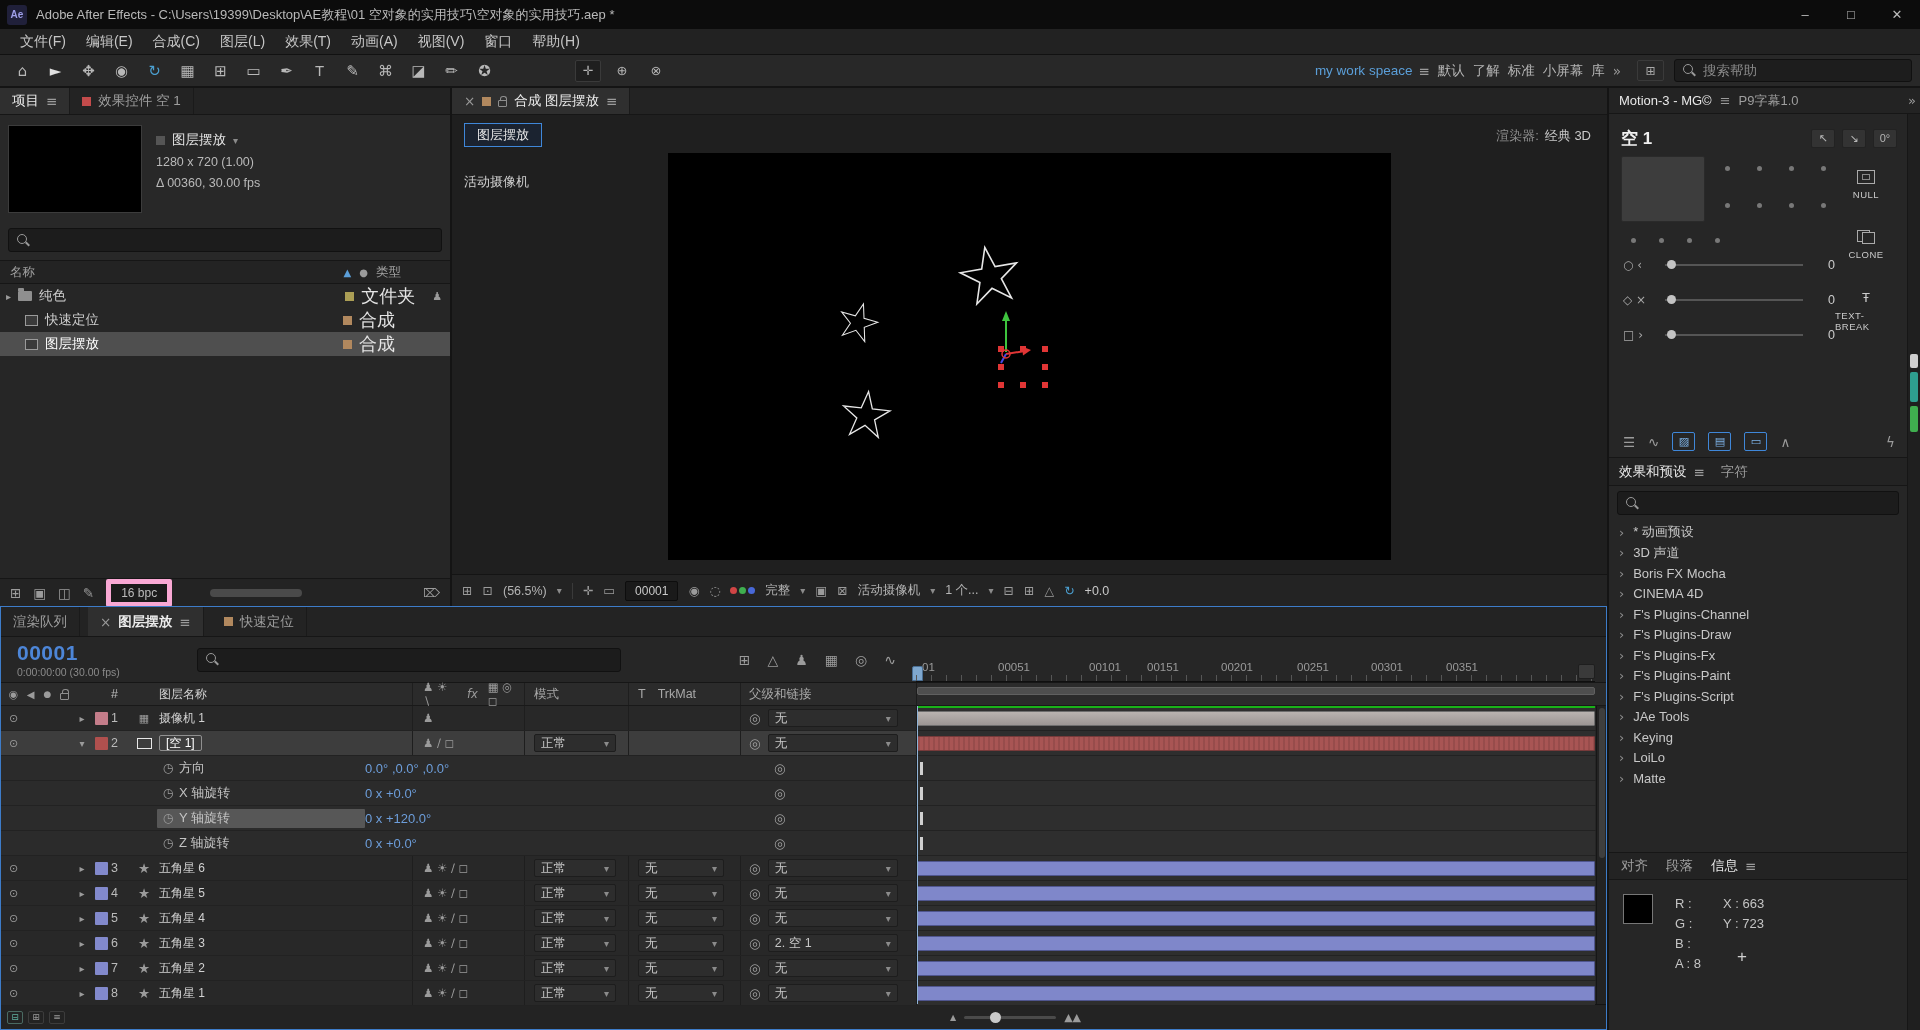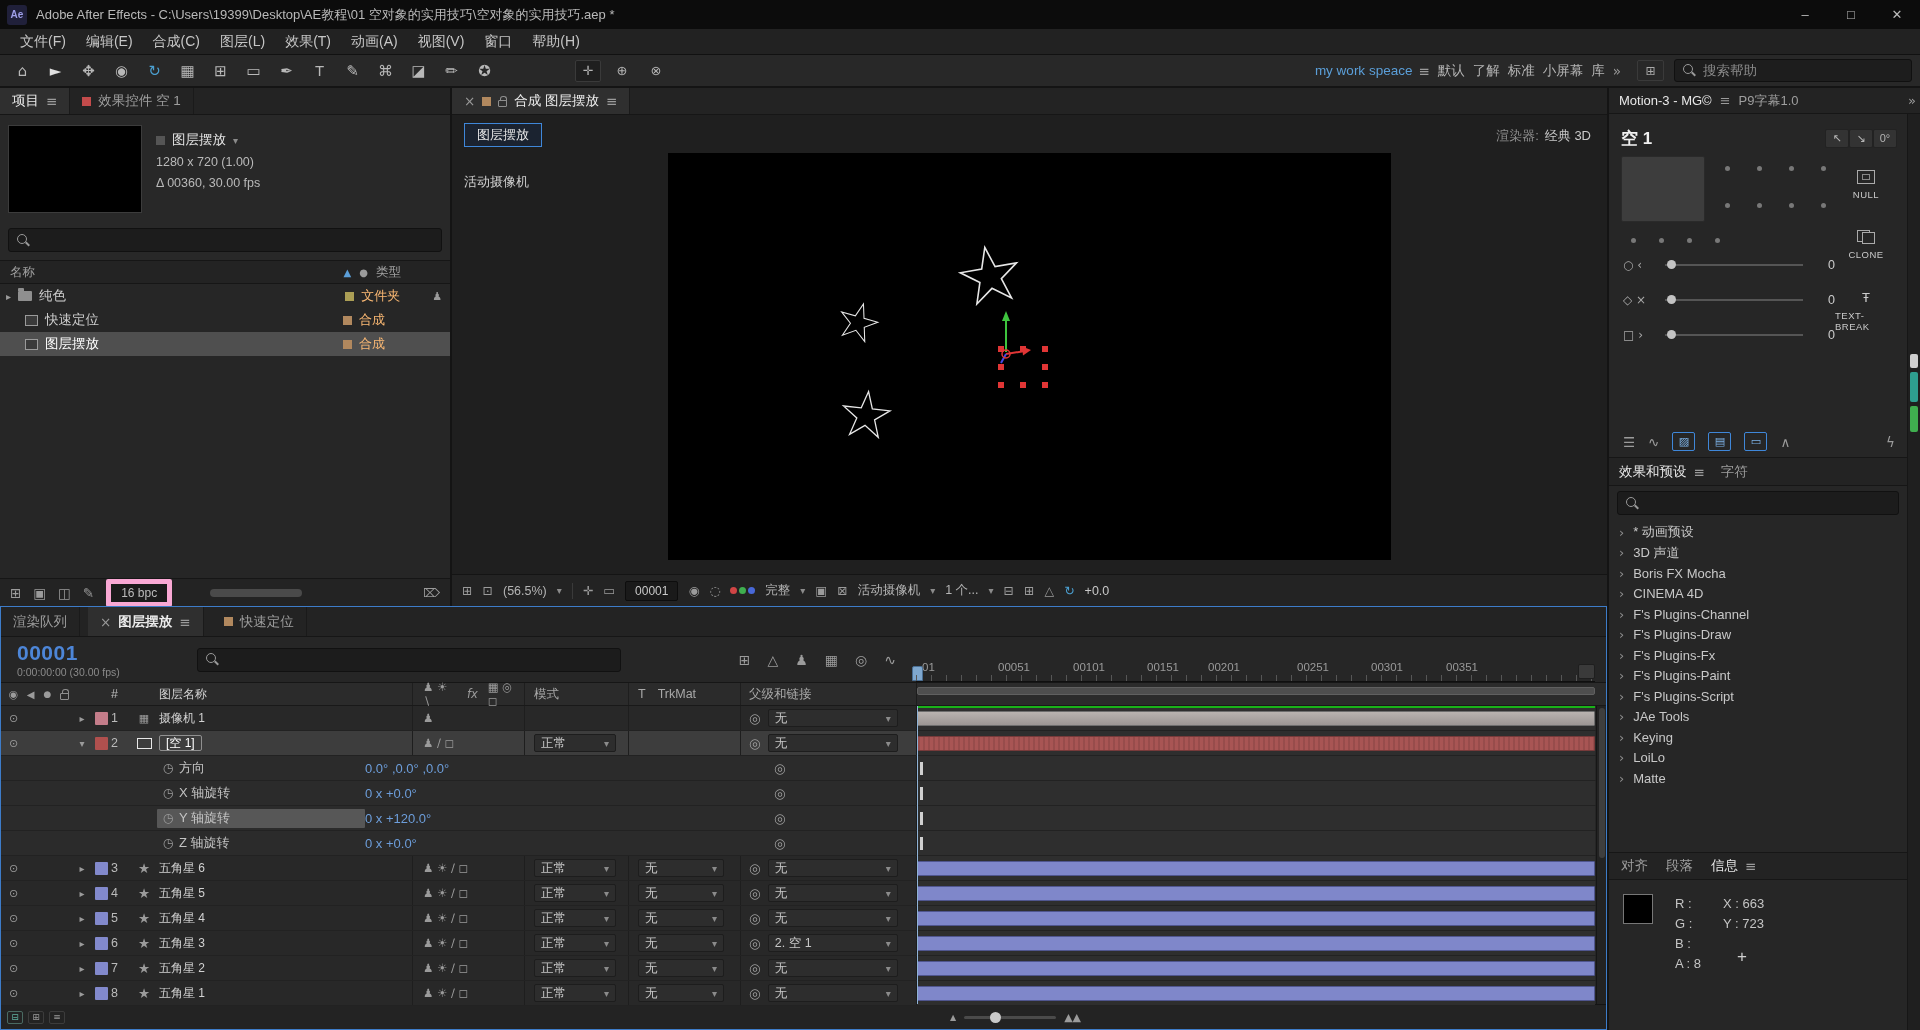--- a/index.html
+++ b/index.html
@@ -53,21 +53,21 @@
   .pj-search{padding:5px 8px 8px;}
   .sbox{display:flex;align-items:center;gap:7px;background:#1c1c1c;border:1px solid #111;border-radius:3px;height:24px;padding:0 8px;}
   .pr-head{height:24px;display:flex;align-items:center;background:#232323;border-top:1px solid #161616;border-bottom:1px solid #161616;
     font-size:12.5px;color:#a0a0a0;padding:0 10px;gap:8px;}
   .pr-rows{flex:1;background:#262626;}
   .pr-row{display:flex;align-items:center;height:24px;padding:0 8px 0 6px;gap:7px;font-size:13.5px;color:#cdcdcd;}
   .pr-row.sel{background:#4f4f4f;color:#fff;}
   .foldico{width:14px;height:10px;background:#8f8f8f;border-radius:1px;position:relative;flex:0 0 auto;}
   .foldico::before{content:"";position:absolute;top:-3px;left:0;width:6px;height:3px;background:#8f8f8f;border-radius:1px 1px 0 0;}
   .compico{width:13px;height:11px;border:1px solid #9a9a9a;background:#3a3a3a;flex:0 0 auto;}
-  .pr-type{width:64px;font-size:13px;color:#fdba74;}
+  .pr-type{width:64px;font-size:18px;color:#e5e5e5;}
   .pj-footer{height:28px;background:#232323;border-top:1px solid #161616;display:flex;align-items:center;gap:12px;padding:0 10px;flex:0 0 auto;}
   .bpc{background:#1b1b1b;border:5px solid #f9a8d4;border-radius:2px;padding:2px 10px;font-size:12px;color:#bbb;}
   .hpill{margin-left:26px;width:92px;height:8px;border-radius:4px;background:#4a4a4a;}
   
   .viewer{flex:1;background:#1f1f1f;display:flex;flex-direction:column;min-width:0;}
   .v-body{flex:1;position:relative;background:#1f1f1f;}
   .crumb{position:absolute;left:12px;top:8px;border:1px solid #3f87d9;color:#e8e8e8;padding:2px 12px;font-size:13px;background:#1b2330;}
   .renderer{position:absolute;right:16px;top:12px;font-size:13px;color:#8f8f8f;}
   .renderer b{color:#c9c9c9;font-weight:normal;margin-left:6px;}
   .camlabel{position:absolute;left:12px;top:58px;font-size:13px;color:#cfcfcf;}
@@ -82,21 +82,21 @@
   .expo{color:#c9c9c9;}
   
   .right-col{flex:1;background:#262626;border-left:2px solid #141414;display:flex;flex-direction:column;min-width:0;}
   .rc-tabs{height:26px;display:flex;align-items:center;background:#232323;border-bottom:1px solid #161616;padding-left:10px;gap:8px;font-size:13px;flex:0 0 auto;}
   .rc-body{flex:1;display:flex;min-height:0;}
   .rc-main{flex:1;display:flex;flex-direction:column;min-width:0;}
   .rc-strip{width:13px;background:#1f1f1f;border-left:1px solid #161616;position:relative;flex:0 0 auto;}
   .mark{position:absolute;left:2px;width:8px;border-radius:2px;}
   
   .motion{height:344px;padding:6px 10px 4px 12px;display:flex;flex-direction:column;border-bottom:1px solid #161616;flex:0 0 auto;}
-  .m-head{display:flex;align-items:center;height:36px;}
+  .m-head{display:flex;align-items:center;height:36px;gap:7px;}
   .m-title{flex:1;font-size:17px;color:#f0f0f0;font-weight:bold;}
   .m-hbtn{width:24px;height:19px;background:#333;border:1px solid #222;border-radius:2px;display:flex;align-items:center;justify-content:center;font-size:11px;color:#b5b5b5;}
   .m-main{flex:1;display:flex;}
   .m-left{flex:1;display:flex;flex-direction:column;}
   .m-row1{display:flex;gap:12px;}
   .m-preview{width:84px;height:66px;background:#3d3d3d;border:1px solid #2a2a2a;border-radius:2px;flex:0 0 auto;}
   .m-dots{display:grid;grid-template-columns:repeat(4,14px);gap:18px 18px;padding:10px 0 0 8px;}
   .dot{width:5px;height:5px;border-radius:50%;background:#787878;}
   .m-row2{display:flex;gap:23px;padding:16px 0 4px 10px;}
   .m-slider{display:flex;align-items:center;height:35px;gap:8px;padding-left:2px;}
@@ -449,23 +449,23 @@
               <span class="ic">♟</span>
               <span class="ic">▦</span>
               <span class="ic">◎</span>
               <span class="ic">∿</span>
             </div>
           </div>
           <div class="ruler-wrap">
             <div class="ruler">
               <span class="rl first" style="left:6px">01</span>
               <span class="rl" style="left:98px">00051</span>
-              <span class="rl" style="left:173px">00101</span>
+              <span class="rl" style="left:189px">00101</span>
               <span class="rl" style="left:247px">00151</span>
-              <span class="rl" style="left:308px">00201</span>
+              <span class="rl" style="left:321px">00201</span>
               <span class="rl" style="left:397px">00251</span>
               <span class="rl" style="left:471px">00301</span>
               <span class="rl" style="left:546px">00351</span>
               <span class="cti-head"></span>
             </div>
             <span class="marker-bin"></span>
           </div>
         </div>
 
         <div class="tl-header">

